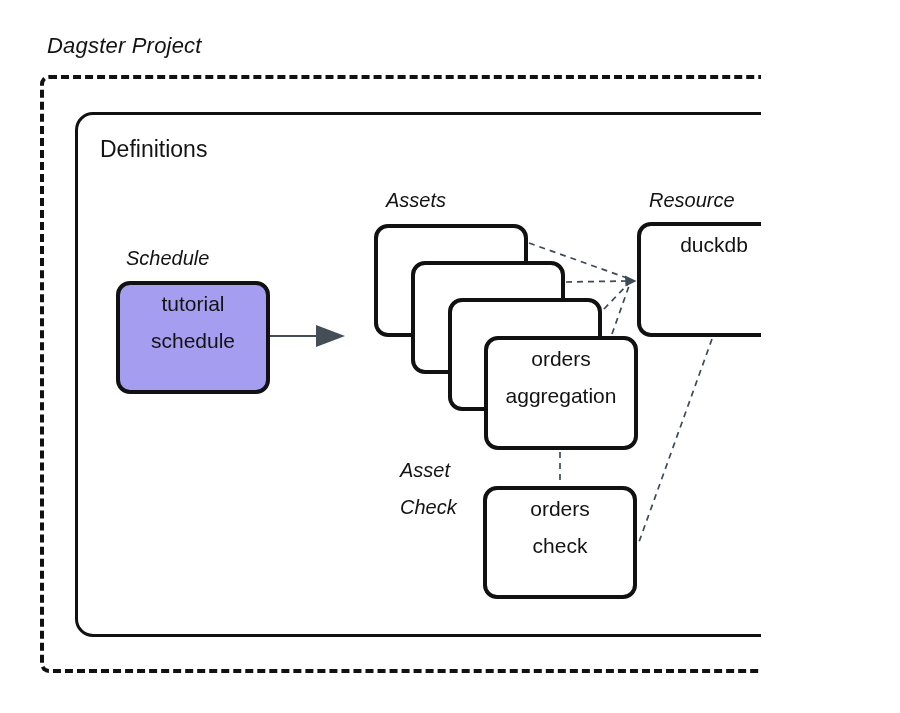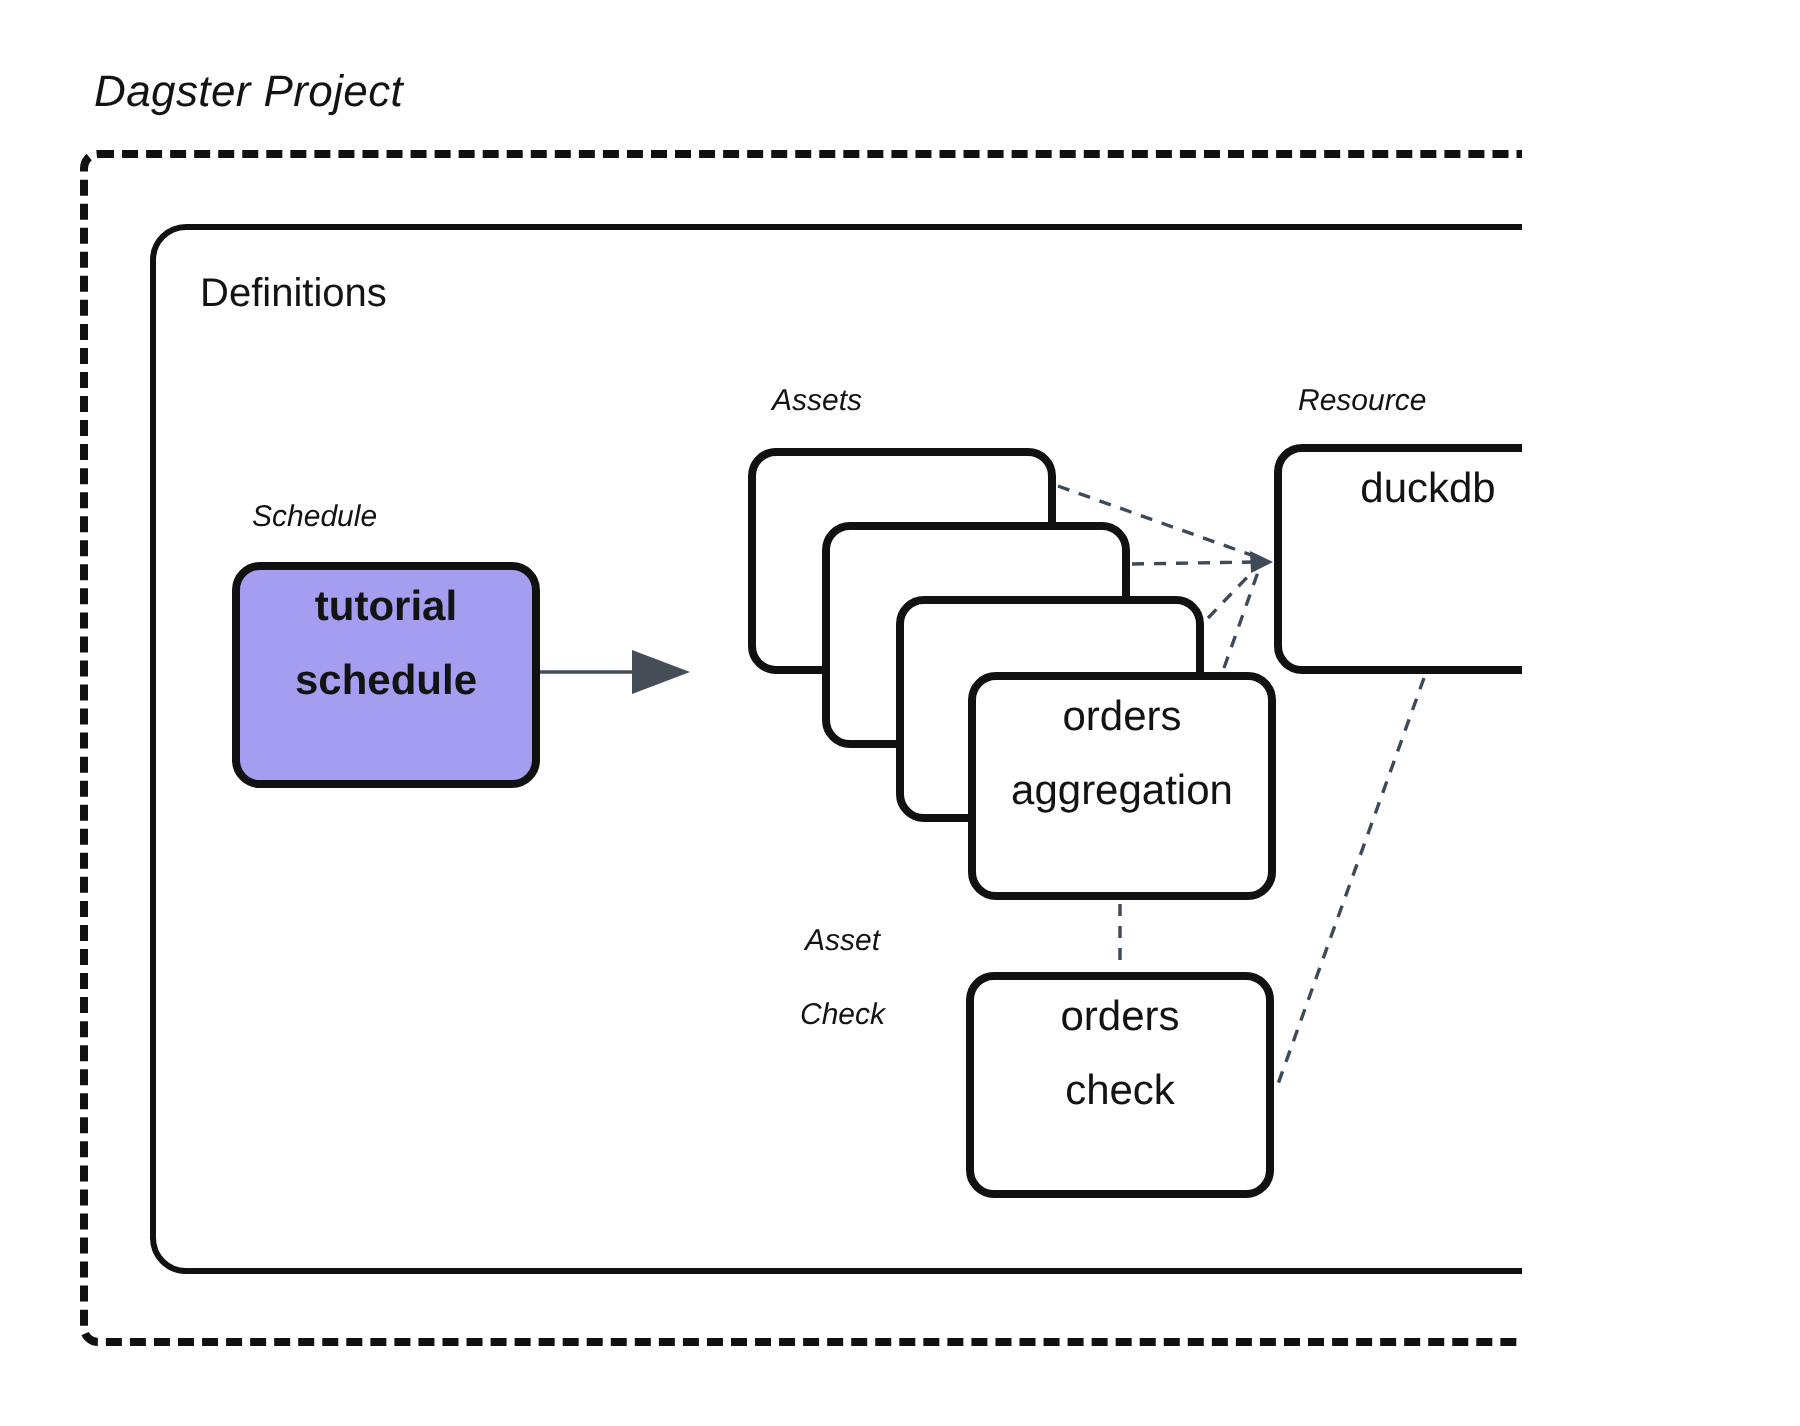--- a/index.html
+++ b/index.html
@@ -26,46 +26,45 @@
   .definitions-box {
     position:absolute; left:75px; top:112px;
     width:750px; height:525px;
     box-sizing:border-box;
     border:3px solid var(--border, #111);
     border-radius:18px;
     background:#ffffff;
   }
   .definitions-label {
     position:absolute; left:100px; top:136px;
-    font-size:20px; font-weight:400;
+    font-size:23px; font-weight:400;
   }
   .group-label {
     position:absolute;
-    font-size:15px; font-style:italic; font-weight:500;
+    font-size:20px; font-style:italic; font-weight:500;
     line-height:37px;
     white-space:pre-line;
-    text-align:center;
   }
   .schedule-label { left:126px; top:240px; }
   .assets-label   { left:386px; top:182px; }
   .resource-label { left:649px; top:182px; }
   .asset-check-label { left:400px; top:452px; }
   .node {
     position:absolute;
     box-sizing:border-box;
     background:#ffffff;
     border:4px solid var(--border, #111);
     border-radius:14px;
     display:flex; flex-direction:column;
     align-items:center; 
     font-size:21px; line-height:37px;
     text-align:center;
   }
   .node-schedule { left:116px; top:281px; width:154px; height:113px;
-                   background:var(--schedule_fill, #A49DF0);font-weight:bold; }
+                   background:var(--schedule_fill, #A49DF0); }
   .asset-stack-1 { left:374px; top:224px; width:154px; height:113px; }
   .asset-stack-2 { left:411px; top:261px; width:154px; height:113px; }
   .asset-stack-3 { left:448px; top:298px; width:154px; height:113px; }
   .node-orders-aggregation { left:484px; top:336px; width:154px; height:114px; }
   .node-duckdb { left:637px; top:222px; width:154px; height:115px; }
   .node-orders-check { left:483px; top:486px; width:154px; height:113px; }
   .connector-layer {
     position:absolute; left:0; top:0;
     width:900px; height:713px;
     pointer-events:none;

